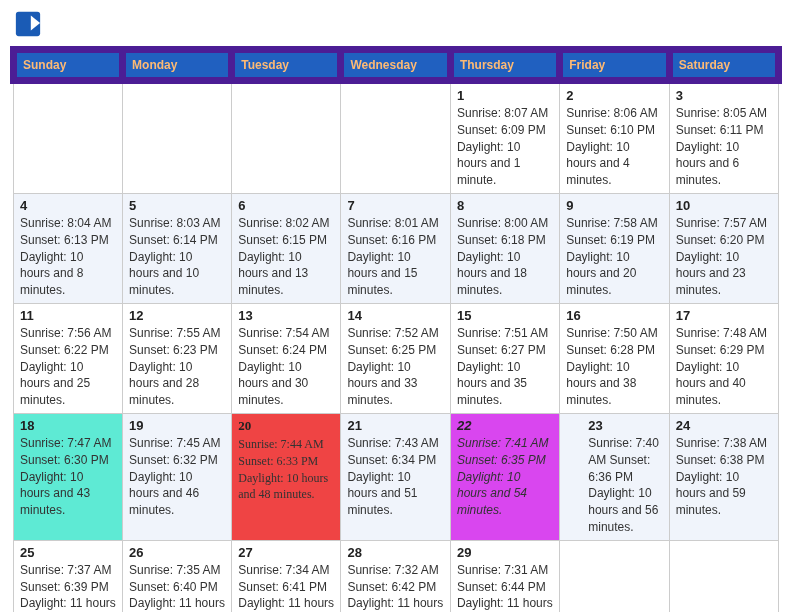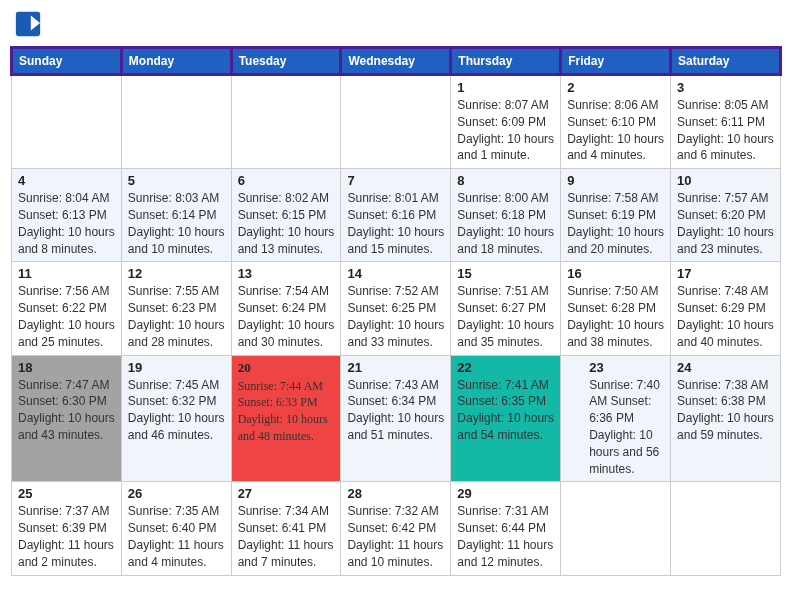--- a/index.html
+++ b/index.html
@@ -49,25 +49,25 @@
       color: #555;
       font-weight: normal;
     }
     .calendar {
       width: 100%;
       border-collapse: collapse;
       border: 1px solid #ccc;
     }
     .calendar th {
       background: #2060c0;
-      color: #ffffff;
+      color: #fdba74;
       padding: 5px 6px;
       font-size: 12px;
       text-align: left;
-      border: 3px solid #4c1d95;
+      border: 7px solid #4c1d95;
       font-weight: bold;
     }
     .calendar td {
       vertical-align: top;
       padding: 4px 6px;
       font-size: 10px;
       color: #333;
       border: 1px solid #ccc;
       background: #fff;
       width: 110px;
@@ -232,21 +232,21 @@
 Daylight: 10 hours and 38 minutes.</div>
         </td>
         <td>
           <span class="day-num">17</span>
           <div class="day-info">Sunrise: 7:48 AM
 Sunset: 6:29 PM
 Daylight: 10 hours and 40 minutes.</div>
         </td>
       </tr>
       <tr>
-        <td style="background: #a3a3a3;">
+        <td style="background: #5eead4;">
           <span class="day-num">18</span>
           <div class="day-info">Sunrise: 7:47 AM
 Sunset: 6:30 PM
 Daylight: 10 hours and 43 minutes.</div>
         </td>
         <td style="background: rgb(240, 244, 251);">
           <span class="day-num">19</span>
           <div class="day-info">Sunrise: 7:45 AM
 Sunset: 6:32 PM
 Daylight: 10 hours and 46 minutes.</div>
@@ -256,21 +256,21 @@
           <div class="day-info">Sunrise: 7:44 AM
 Sunset: 6:33 PM
 Daylight: 10 hours and 48 minutes.</div>
         </td>
         <td style="background: rgb(240, 244, 251);">
           <span class="day-num">21</span>
           <div class="day-info">Sunrise: 7:43 AM
 Sunset: 6:34 PM
 Daylight: 10 hours and 51 minutes.</div>
         </td>
-        <td style="background: #14b8a6;">
+        <td style="background: #d946ef; font-style: italic;">
           <span class="day-num">22</span>
           <div class="day-info">Sunrise: 7:41 AM
 Sunset: 6:35 PM
 Daylight: 10 hours and 54 minutes.</div>
         </td>
         <td style="background: rgb(240, 244, 251); padding-left: 28px;">
           <span class="day-num">23</span>
           <div class="day-info">Sunrise: 7:40 AM
 Sunset: 6:36 PM
 Daylight: 10 hours and 56 minutes.</div>

